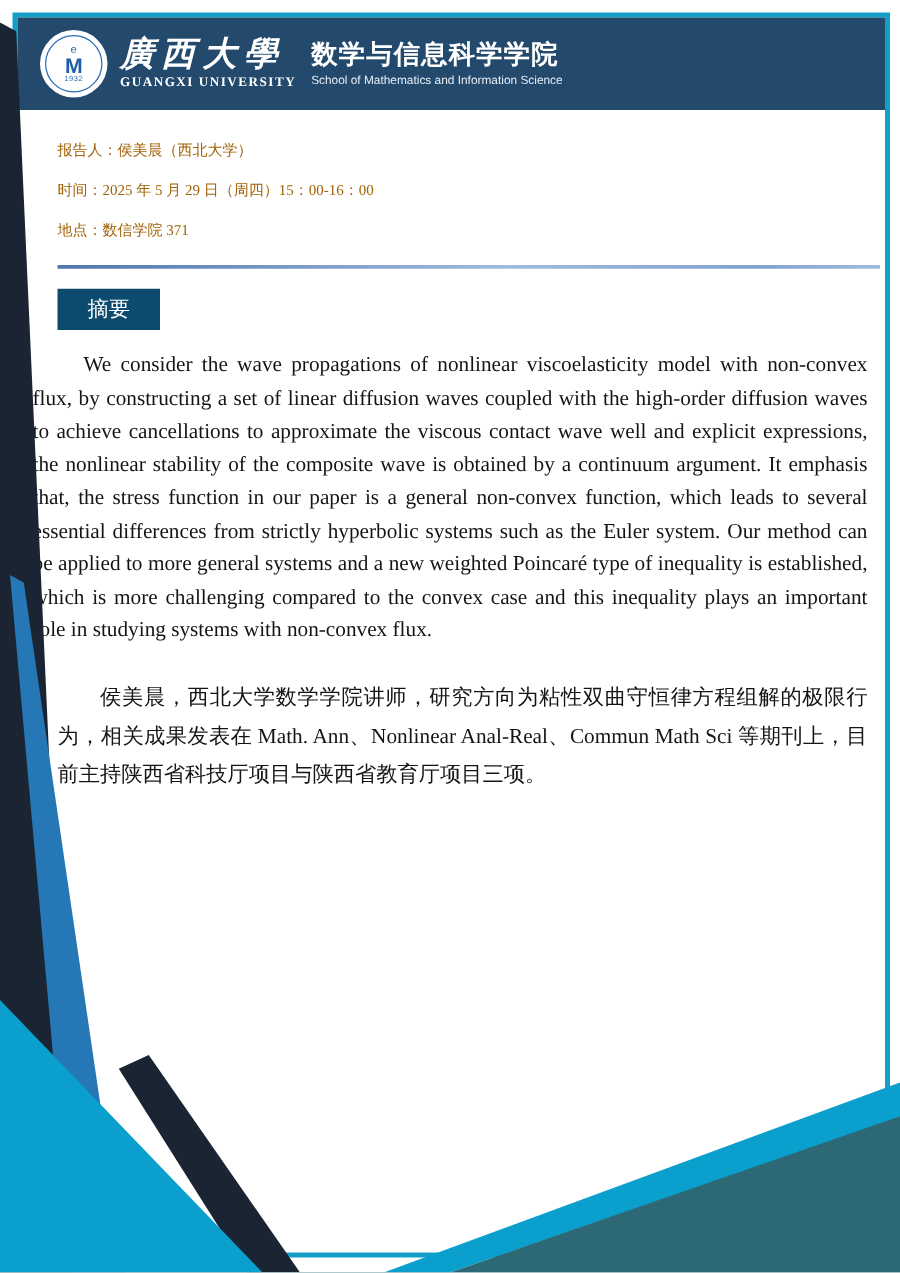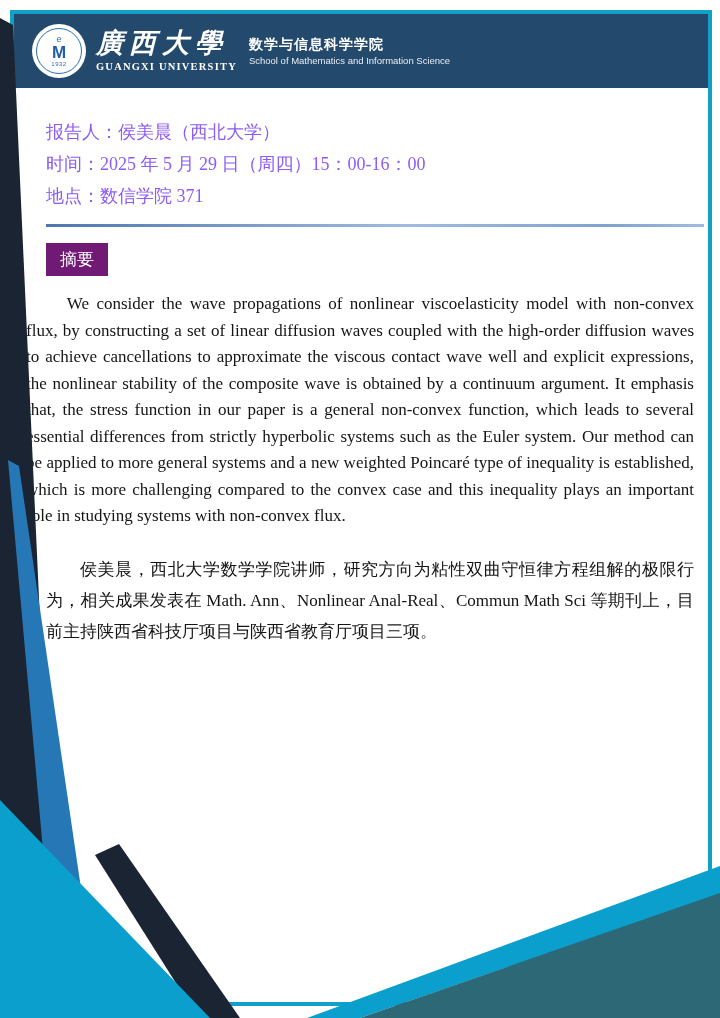--- a/index.html
+++ b/index.html
@@ -29,31 +29,31 @@
         display:flex;flex-direction:column;align-items:center;justify-content:center;line-height:1;}
   .seal-swirl{font-size:9px;color:#2a6db4;}
   .seal-m{font-size:17px;font-weight:bold;color:#1f5fa8;font-family:"Liberation Sans",sans-serif;}
   .seal-year{font-size:6px;color:#2a6db4;letter-spacing:.5px;}
   .uni-block{margin-left:10px;color:#fff;display:flex;flex-direction:column;align-items:flex-start;}
   .uni-cn{font-family:"Liberation Serif","DejaVu Serif",serif;font-style:italic;font-weight:bold;
           font-size:27px;letter-spacing:6px;line-height:1;}
   .uni-en{font-size:10.5px;font-weight:bold;letter-spacing:1.2px;margin-top:4px;
           font-family:"Liberation Serif",serif;}
   .school-block{margin-left:12px;color:#fff;display:flex;flex-direction:column;justify-content:flex-end;}
-  .school-cn{font-size:14px;font-weight:bold;letter-spacing:1px;line-height:1.15;}
+  .school-cn{font-size:21px;font-weight:bold;letter-spacing:1px;line-height:1.15;}
   .school-en{font-size:9.5px;margin-top:2px;color:#e8eef5;}
 
   
   .main-title{margin:8px 0 10px 0;text-align:center;color:#2e5596;font-weight:bold;
               font-size:54px;letter-spacing:10px;line-height:1.05;}
-  .info{margin:28px 20px 0 32px;font-size:18px;color:#8b5cf6;}
+  .info{margin:16px 20px 0 32px;font-size:12px;color:#a16207;}
   .info p{margin:0;line-height:32px;}
   .divider{height:3px;margin:12px 4px 0 32px;
            background:linear-gradient(90deg,#4f77ae,#9fbbdf 55%,#7fa3cf 85%,#9fbbdf);}
-  .badge{display:inline-block;margin:16px 0 0 32px;padding:5px 14px;background:#701a75;
+  .badge{display:inline-block;margin:16px 0 0 32px;padding:5px 24px;background:#0c4a6e;
          color:#ffffff;font-size:17px;font-family:"Liberation Sans","DejaVu Sans",sans-serif;}
   .abstract{margin:15px 14px 0 12px;font-size:17px;line-height:26.5px;color:#141414;
             text-align:justify;text-indent:2.4em;}
   .bio-badge{margin-top:20px;}
   .bio-text{margin:24px 14px 0 32px;font-size:17px;line-height:31px;color:#141414;
             text-align:justify;text-indent:2em;}
   .welcome{margin:22px 14px 0 32px;font-size:17px;color:#141414;text-indent:2em;}
 </style>
 </head>
 <body>

